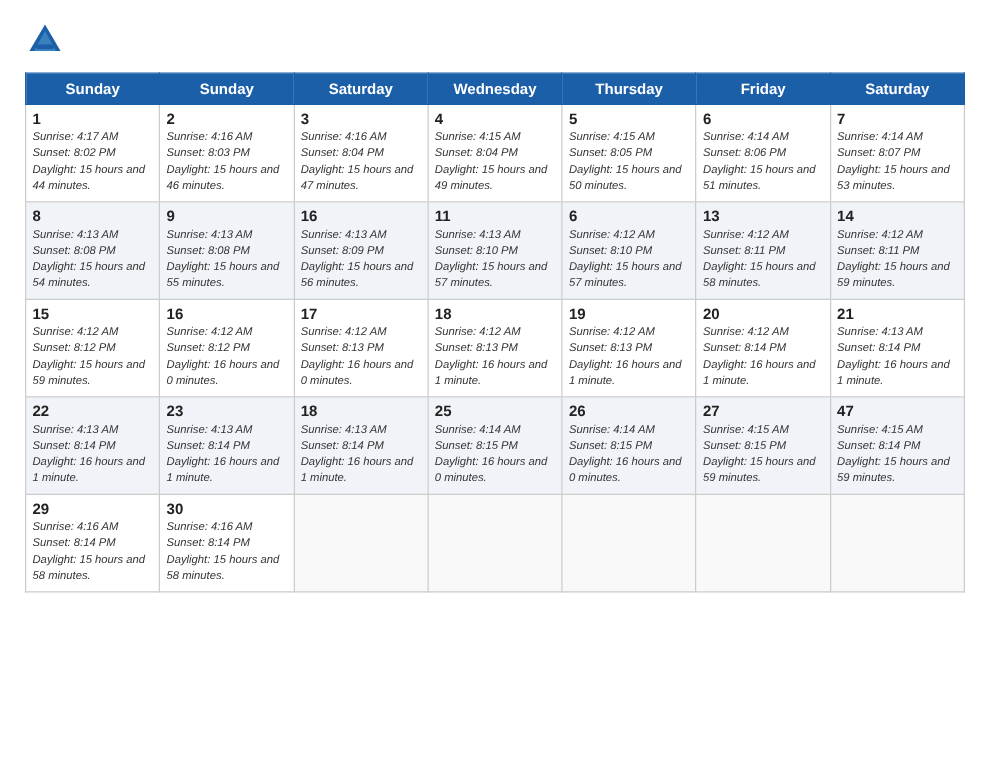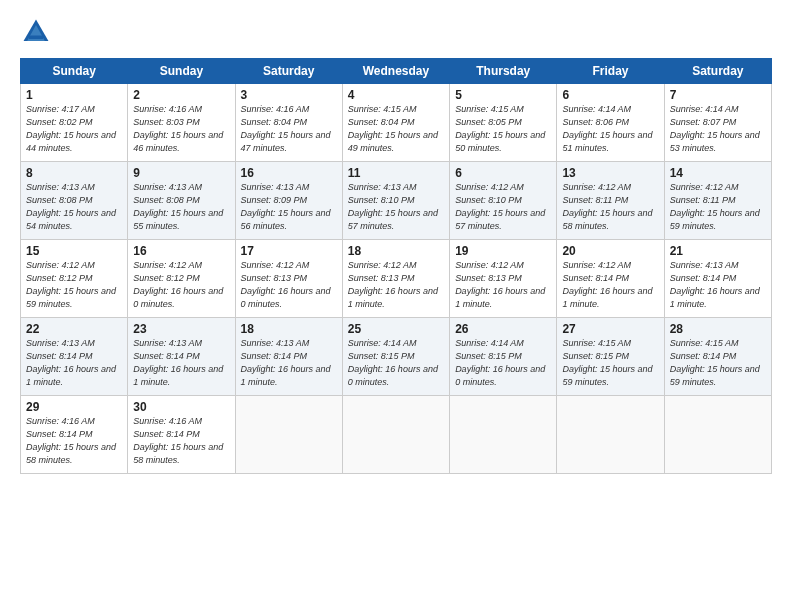--- a/index.html
+++ b/index.html
@@ -237,21 +237,21 @@
           </td>
           <td>
             <span class="day-num">26</span>
             <div class="day-info">Sunrise: 4:14 AM<br>Sunset: 8:15 PM<br>Daylight: 16 hours and 0 minutes.</div>
           </td>
           <td>
             <span class="day-num">27</span>
             <div class="day-info">Sunrise: 4:15 AM<br>Sunset: 8:15 PM<br>Daylight: 15 hours and 59 minutes.</div>
           </td>
           <td>
-            <span class="day-num">28</span>
+            <span class="day-num">47</span>
             <div class="day-info">Sunrise: 4:15 AM<br>Sunset: 8:14 PM<br>Daylight: 15 hours and 59 minutes.</div>
           </td>
         </tr>
         <tr>
           <td>
             <span class="day-num">29</span>
             <div class="day-info">Sunrise: 4:16 AM<br>Sunset: 8:14 PM<br>Daylight: 15 hours and 58 minutes.</div>
           </td>
           <td>
             <span class="day-num">30</span>

